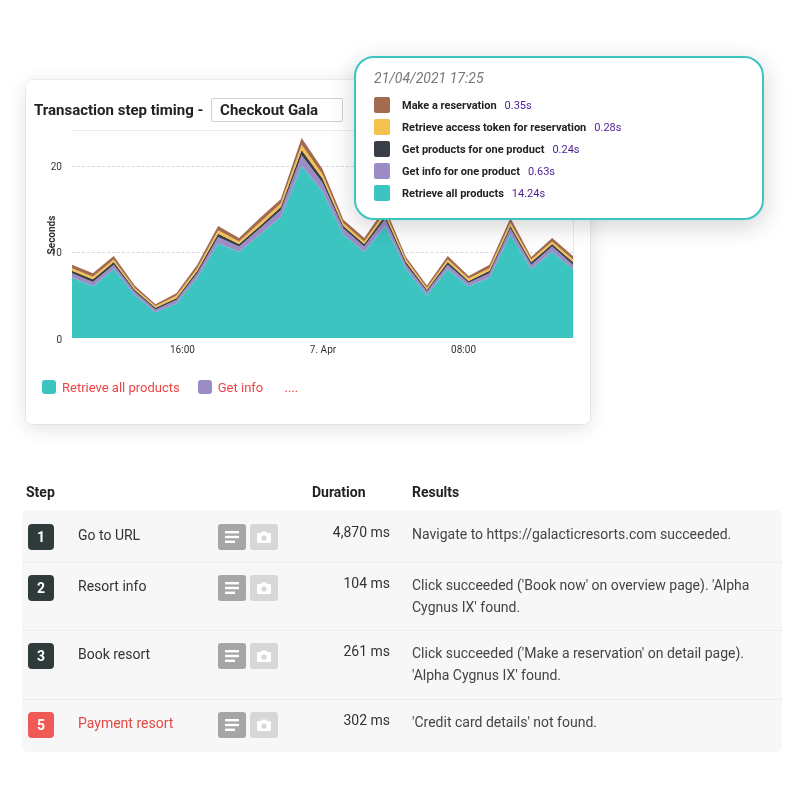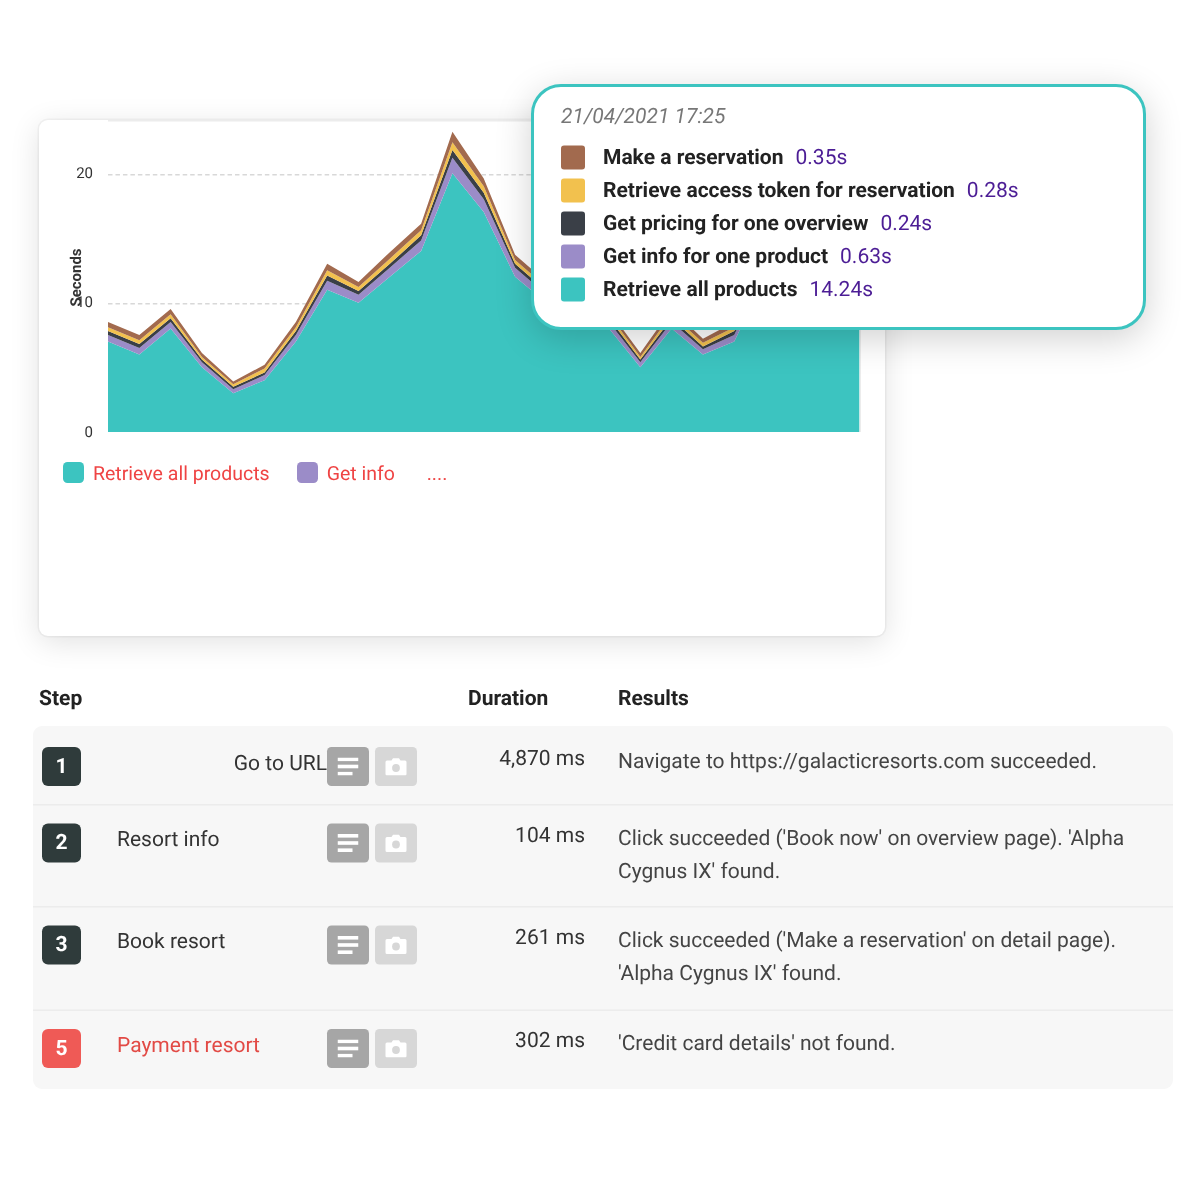--- a/index.html
+++ b/index.html
@@ -130,30 +130,30 @@
   .tooltip .ts {
     font-style: italic;
     color: #777;
     font-size: 14px;
     margin-bottom: 8px;
   }
   .tooltip .row {
     display: flex;
     align-items: center;
     padding: 3px 0;
-    font-size: 14px;
+    font-size: 11px;
   }
   .tooltip .row .name { font-weight: 700; margin-right: 8px; }
   .tooltip .row .val { color: #4c1d95; }
 
   
   .table-wrap {
     position: absolute;
     left: 22px;
-    top: 450px;
+    top: 476px;
     width: 760px;
   }
   .table-header {
     display: grid;
     grid-template-columns: 52px 140px 94px 100px 1fr;
     font-size: 14px;
     font-weight: 700;
     padding: 8px 12px 10px 4px;
     color: #222;
   }
@@ -196,38 +196,49 @@
   }
   .icon-btn + .icon-btn { margin-left: 4px; }
   .icon-btn.light { background: #d7d7d7; color: #fff; }
   .duration-cell { text-align: right; padding-right: 22px; }
   .result-cell { line-height: 1.55; color: #444; padding-right: 4px;}
 </style>
 </head>
 <body>
 
 <div class="chart-card">
+  <div class="chart-title">
+    <span>Transaction step timing - </span>
+    <span class="dropdown">
+      <span>Checkout Gala</span>
+    </span>
+  </div>
 
   <div class="plot-wrap">
     <div class="y-axis-label">Seconds</div>
     <div id="y-ticks">
         <div class="y-tick" style="top: 208px;">0</div>
         <div class="y-tick" style="top: 121.333px;">10</div>
         <div class="grid-line" style="top: 121.333px;"></div>
         <div class="y-tick" style="top: 34.6667px;">20</div>
         <div class="grid-line" style="top: 34.6667px;"></div>
       </div>
     <svg class="plot-svg" id="plot-svg" viewBox="0 0 500 208" preserveAspectRatio="none">
         <path d="M 0 208 L 0 147.33333333333331 L 20.833333333333332 156 L 41.666666666666664 138.66666666666669 L 62.5 164.66666666666666 L 83.33333333333333 182 L 104.16666666666667 173.33333333333334 L 125 147.33333333333331 L 145.83333333333334 112.66666666666667 L 166.66666666666666 121.33333333333333 L 187.5 104 L 208.33333333333334 86.66666666666666 L 229.16666666666666 34.66666666666666 L 250 60.66666666666666 L 270.8333333333333 104 L 291.6666666666667 121.33333333333333 L 312.5 95.33333333333334 L 333.3333333333333 138.66666666666669 L 354.1666666666667 164.66666666666666 L 375 138.66666666666669 L 395.8333333333333 156 L 416.6666666666667 147.33333333333331 L 437.5 104 L 458.3333333333333 138.66666666666669 L 479.1666666666667 121.33333333333333 L 500 138.66666666666669 L 500 208 L 479.1666666666667 208 L 458.3333333333333 208 L 437.5 208 L 416.6666666666667 208 L 395.8333333333333 208 L 375 208 L 354.1666666666667 208 L 333.3333333333333 208 L 312.5 208 L 291.6666666666667 208 L 270.8333333333333 208 L 250 208 L 229.16666666666666 208 L 208.33333333333334 208 L 187.5 208 L 166.66666666666666 208 L 145.83333333333334 208 L 125 208 L 104.16666666666667 208 L 83.33333333333333 208 L 62.5 208 L 41.666666666666664 208 L 20.833333333333332 208 L 0 208 Z" fill="#3cc4c0" stroke="none"></path>
         <path d="M 0 147.33333333333331 L 0 143 L 20.833333333333332 151.66666666666669 L 41.666666666666664 134.33333333333331 L 62.5 161.2 L 83.33333333333333 179.4 L 104.16666666666667 169.86666666666667 L 125 143 L 145.83333333333334 106.60000000000001 L 166.66666666666666 116.13333333333334 L 187.5 97.93333333333334 L 208.33333333333334 79.73333333333332 L 229.16666666666666 24.26666666666668 L 250 52 L 270.8333333333333 97.93333333333334 L 291.6666666666667 116.13333333333334 L 312.5 88.39999999999999 L 333.3333333333333 134.33333333333331 L 354.1666666666667 161.2 L 375 134.33333333333331 L 395.8333333333333 152.53333333333333 L 416.6666666666667 143 L 437.5 97.93333333333334 L 458.3333333333333 134.33333333333331 L 479.1666666666667 116.13333333333334 L 500 134.33333333333331 L 500 138.66666666666669 L 479.1666666666667 121.33333333333333 L 458.3333333333333 138.66666666666669 L 437.5 104 L 416.6666666666667 147.33333333333331 L 395.8333333333333 156 L 375 138.66666666666669 L 354.1666666666667 164.66666666666666 L 333.3333333333333 138.66666666666669 L 312.5 95.33333333333334 L 291.6666666666667 121.33333333333333 L 270.8333333333333 104 L 250 60.66666666666666 L 229.16666666666666 34.66666666666666 L 208.33333333333334 86.66666666666666 L 187.5 104 L 166.66666666666666 121.33333333333333 L 145.83333333333334 112.66666666666667 L 125 147.33333333333331 L 104.16666666666667 173.33333333333334 L 83.33333333333333 182 L 62.5 164.66666666666666 L 41.666666666666664 138.66666666666669 L 20.833333333333332 156 L 0 147.33333333333331 Z" fill="#9b8cc8" stroke="none"></path>
         <path d="M 0 143 L 0 140.39999999999998 L 20.833333333333332 149.06666666666666 L 41.666666666666664 131.73333333333332 L 62.5 159.46666666666667 L 83.33333333333333 177.66666666666666 L 104.16666666666667 168.13333333333333 L 125 140.39999999999998 L 145.83333333333334 103.13333333333334 L 166.66666666666666 113.53333333333333 L 187.5 95.33333333333334 L 208.33333333333334 76.26666666666665 L 229.16666666666666 19.066666666666663 L 250 47.66666666666666 L 270.8333333333333 95.33333333333334 L 291.6666666666667 113.53333333333333 L 312.5 84.93333333333334 L 333.3333333333333 131.73333333333332 L 354.1666666666667 159.46666666666667 L 375 131.73333333333332 L 395.8333333333333 150.8 L 416.6666666666667 140.39999999999998 L 437.5 95.33333333333334 L 458.3333333333333 131.73333333333332 L 479.1666666666667 113.53333333333333 L 500 131.73333333333332 L 500 134.33333333333331 L 479.1666666666667 116.13333333333334 L 458.3333333333333 134.33333333333331 L 437.5 97.93333333333334 L 416.6666666666667 143 L 395.8333333333333 152.53333333333333 L 375 134.33333333333331 L 354.1666666666667 161.2 L 333.3333333333333 134.33333333333331 L 312.5 88.39999999999999 L 291.6666666666667 116.13333333333334 L 270.8333333333333 97.93333333333334 L 250 52 L 229.16666666666666 24.26666666666668 L 208.33333333333334 79.73333333333332 L 187.5 97.93333333333334 L 166.66666666666666 116.13333333333334 L 145.83333333333334 106.60000000000001 L 125 143 L 104.16666666666667 169.86666666666667 L 83.33333333333333 179.4 L 62.5 161.2 L 41.666666666666664 134.33333333333331 L 20.833333333333332 151.66666666666669 L 0 143 Z" fill="#3a3f47" stroke="none"></path>
         <path d="M 0 140.39999999999998 L 0 137.8 L 20.833333333333332 146.46666666666667 L 41.666666666666664 129.13333333333333 L 62.5 157.73333333333332 L 83.33333333333333 175.93333333333334 L 104.16666666666667 165.53333333333333 L 125 137.8 L 145.83333333333334 99.66666666666666 L 166.66666666666666 110.93333333333332 L 187.5 91.86666666666666 L 208.33333333333334 72.79999999999998 L 229.16666666666666 13.866666666666646 L 250 43.33333333333334 L 270.8333333333333 92.73333333333332 L 291.6666666666667 110.93333333333332 L 312.5 81.46666666666665 L 333.3333333333333 129.13333333333333 L 354.1666666666667 157.73333333333332 L 375 129.13333333333333 L 395.8333333333333 148.2 L 416.6666666666667 137.8 L 437.5 91.86666666666666 L 458.3333333333333 129.13333333333333 L 479.1666666666667 110.93333333333332 L 500 129.13333333333333 L 500 131.73333333333332 L 479.1666666666667 113.53333333333333 L 458.3333333333333 131.73333333333332 L 437.5 95.33333333333334 L 416.6666666666667 140.39999999999998 L 395.8333333333333 150.8 L 375 131.73333333333332 L 354.1666666666667 159.46666666666667 L 333.3333333333333 131.73333333333332 L 312.5 84.93333333333334 L 291.6666666666667 113.53333333333333 L 270.8333333333333 95.33333333333334 L 250 47.66666666666666 L 229.16666666666666 19.066666666666663 L 208.33333333333334 76.26666666666665 L 187.5 95.33333333333334 L 166.66666666666666 113.53333333333333 L 145.83333333333334 103.13333333333334 L 125 140.39999999999998 L 104.16666666666667 168.13333333333333 L 83.33333333333333 177.66666666666666 L 62.5 159.46666666666667 L 41.666666666666664 131.73333333333332 L 20.833333333333332 149.06666666666666 L 0 140.39999999999998 Z" fill="#f2c14e" stroke="none"></path>
         <path d="M 0 137.8 L 0 134.33333333333331 L 20.833333333333332 143 L 41.666666666666664 125.66666666666664 L 62.5 155.13333333333333 L 83.33333333333333 174.2 L 104.16666666666667 162.93333333333334 L 125 134.33333333333331 L 145.83333333333334 95.33333333333334 L 166.66666666666666 107.46666666666665 L 187.5 87.53333333333332 L 208.33333333333334 68.46666666666664 L 229.16666666666666 6.933333333333309 L 250 38.133333333333326 L 270.8333333333333 89.26666666666665 L 291.6666666666667 107.46666666666665 L 312.5 77.13333333333333 L 333.3333333333333 126.53333333333332 L 354.1666666666667 155.13333333333333 L 375 125.66666666666664 L 395.8333333333333 145.6 L 416.6666666666667 134.33333333333331 L 437.5 87.53333333333332 L 458.3333333333333 126.53333333333332 L 479.1666666666667 107.46666666666665 L 500 125.66666666666664 L 500 129.13333333333333 L 479.1666666666667 110.93333333333332 L 458.3333333333333 129.13333333333333 L 437.5 91.86666666666666 L 416.6666666666667 137.8 L 395.8333333333333 148.2 L 375 129.13333333333333 L 354.1666666666667 157.73333333333332 L 333.3333333333333 129.13333333333333 L 312.5 81.46666666666665 L 291.6666666666667 110.93333333333332 L 270.8333333333333 92.73333333333332 L 250 43.33333333333334 L 229.16666666666666 13.866666666666646 L 208.33333333333334 72.79999999999998 L 187.5 91.86666666666666 L 166.66666666666666 110.93333333333332 L 145.83333333333334 99.66666666666666 L 125 137.8 L 104.16666666666667 165.53333333333333 L 83.33333333333333 175.93333333333334 L 62.5 157.73333333333332 L 41.666666666666664 129.13333333333333 L 20.833333333333332 146.46666666666667 L 0 137.8 Z" fill="#a26a4e" stroke="none"></path>
       </svg>
   </div>
+  <div class="x-ticks" id="x-ticks">
+      <div class="x-tick" style="left: 22%;">16:00</div>
+      <div class="x-tick" style="left: 50%;">7. Apr</div>
+      <div class="x-tick" style="left: 78%;">08:00</div>
+    </div>
 
   <div class="chart-legend">
     <span id="legend-items"><span class="swatch" style="background: rgb(60, 196, 192);"></span><span style="margin-right: 18px;">Retrieve all products</span><span class="swatch" style="background: rgb(155, 140, 200);"></span><span style="margin-right: 18px;">Get info</span></span>
     <span>....</span>
   </div>
 </div>
 
 <div class="tooltip">
   <div class="ts">21/04/2021 17:25</div>
   <div id="tooltip-rows">
@@ -236,21 +247,21 @@
         <span class="name">Make a reservation</span>
         <span class="val">0.35s</span>
       </div>
       <div class="row">
         <span class="swatch-sm" style="background: rgb(242, 193, 78);"></span>
         <span class="name">Retrieve access token for reservation</span>
         <span class="val">0.28s</span>
       </div>
       <div class="row">
         <span class="swatch-sm" style="background: rgb(58, 63, 71);"></span>
-        <span class="name">Get pricing for one overview</span>
+        <span class="name">Get products for one product</span>
         <span class="val">0.24s</span>
       </div>
       <div class="row">
         <span class="swatch-sm" style="background: rgb(155, 140, 200);"></span>
         <span class="name">Get info for one product</span>
         <span class="val">0.63s</span>
       </div>
       <div class="row">
         <span class="swatch-sm" style="background: rgb(60, 196, 192);"></span>
         <span class="name">Retrieve all products</span>
@@ -265,21 +276,21 @@
     <div></div>
     <div></div>
     <div>Duration</div>
     <div>Results</div>
   </div>
   <div class="table-body" id="table-body">
       <div class="trow">
         <div>
           <div class="step-badge">1</div>
         </div>
-        <div class="step-name" style="padding-top: 3px; text-align: right;">Go to URL</div>
+        <div class="step-name" style="padding-top: 3px;">Go to URL</div>
         <div><span class="icon-btn">
             <svg width="14" height="12" viewBox="0 0 14 12">
               <rect x="0" y="0" width="14" height="2.4" fill="currentColor"></rect>
               <rect x="0" y="4.8" width="14" height="2.4" fill="currentColor"></rect>
               <rect x="0" y="9.6" width="10" height="2.4" fill="currentColor"></rect>
             </svg>
           </span><span class="icon-btn light">
             <svg width="16" height="12" viewBox="0 0 16 12">
               <path d="M2 2 h3 l1 -1.5 h4 l1 1.5 h3 a1 1 0 0 1 1 1 v8 a1 1 0 0 1 -1 1 h-12 a1 1 0 0 1 -1 -1 v-8 a1 1 0 0 1 1 -1 z" fill="currentColor"></path>
               <circle cx="8" cy="7" r="2.6" fill="#d7d7d7"></circle>

